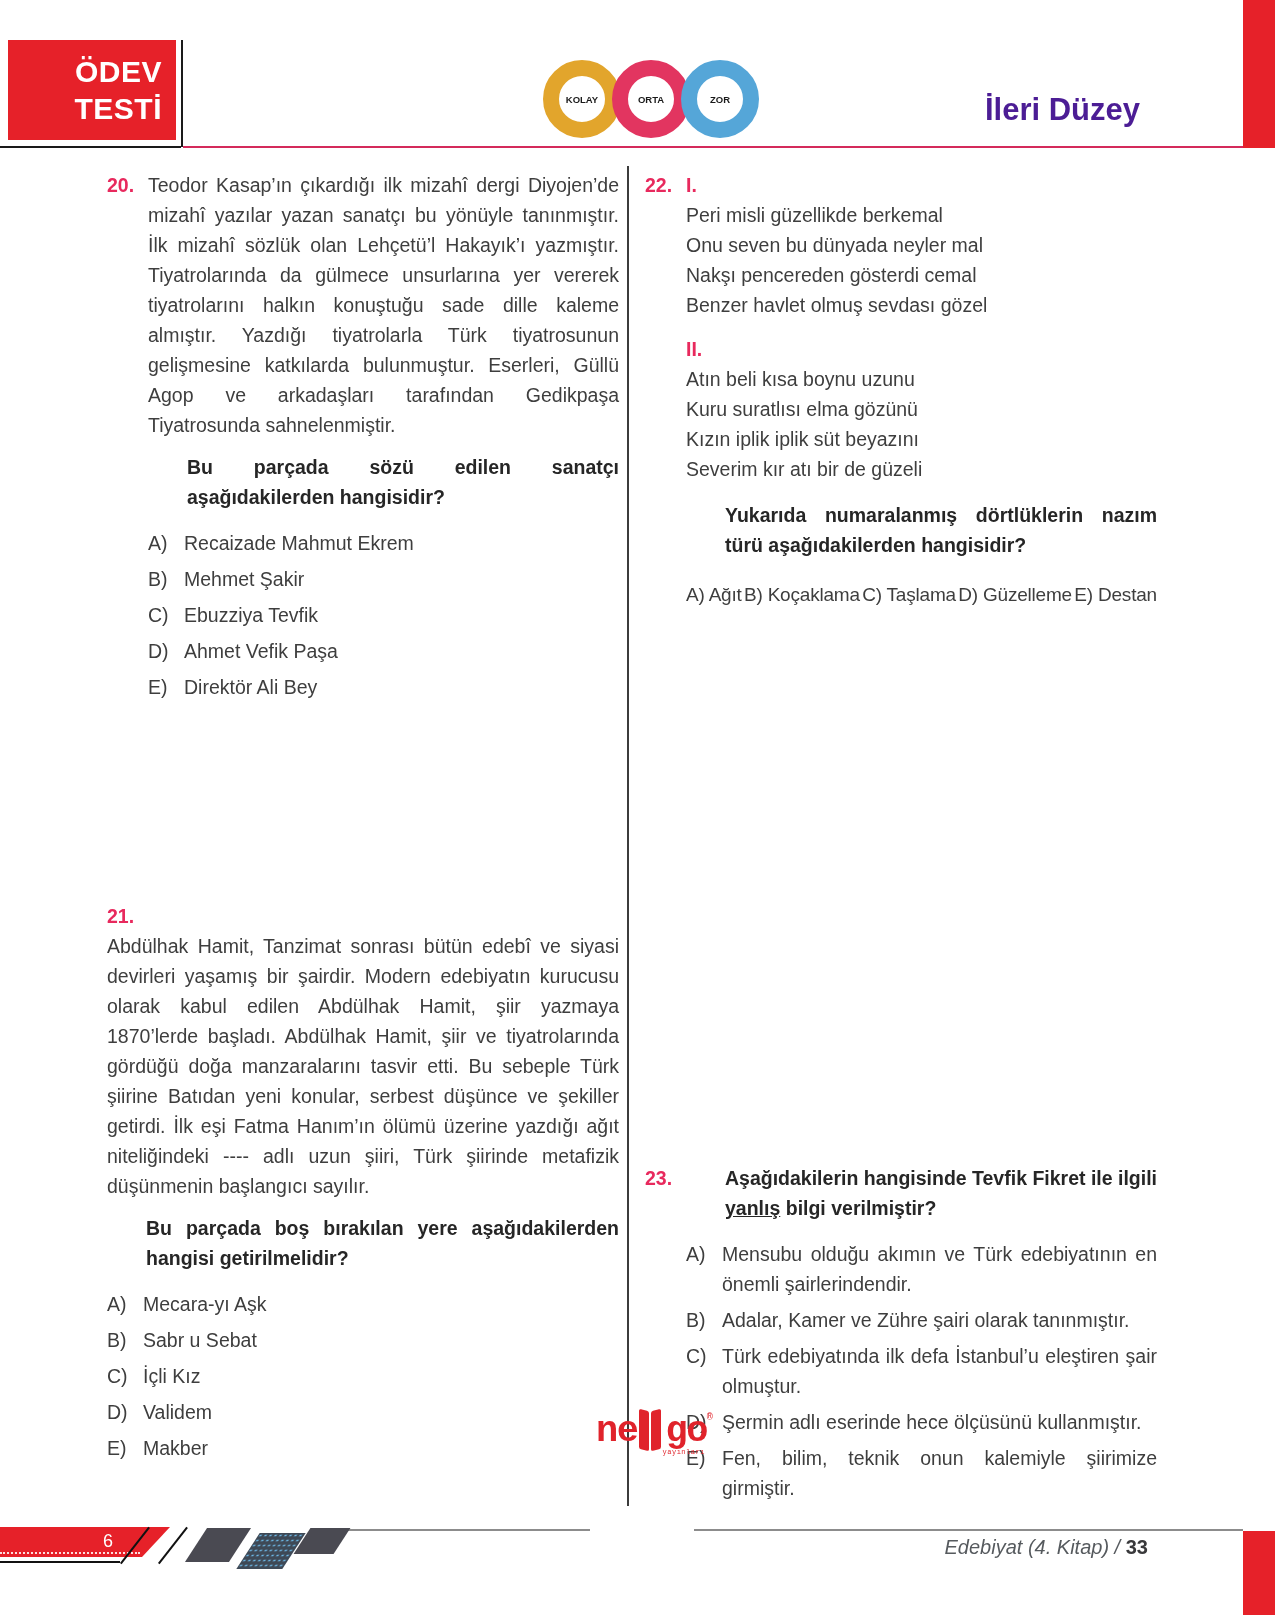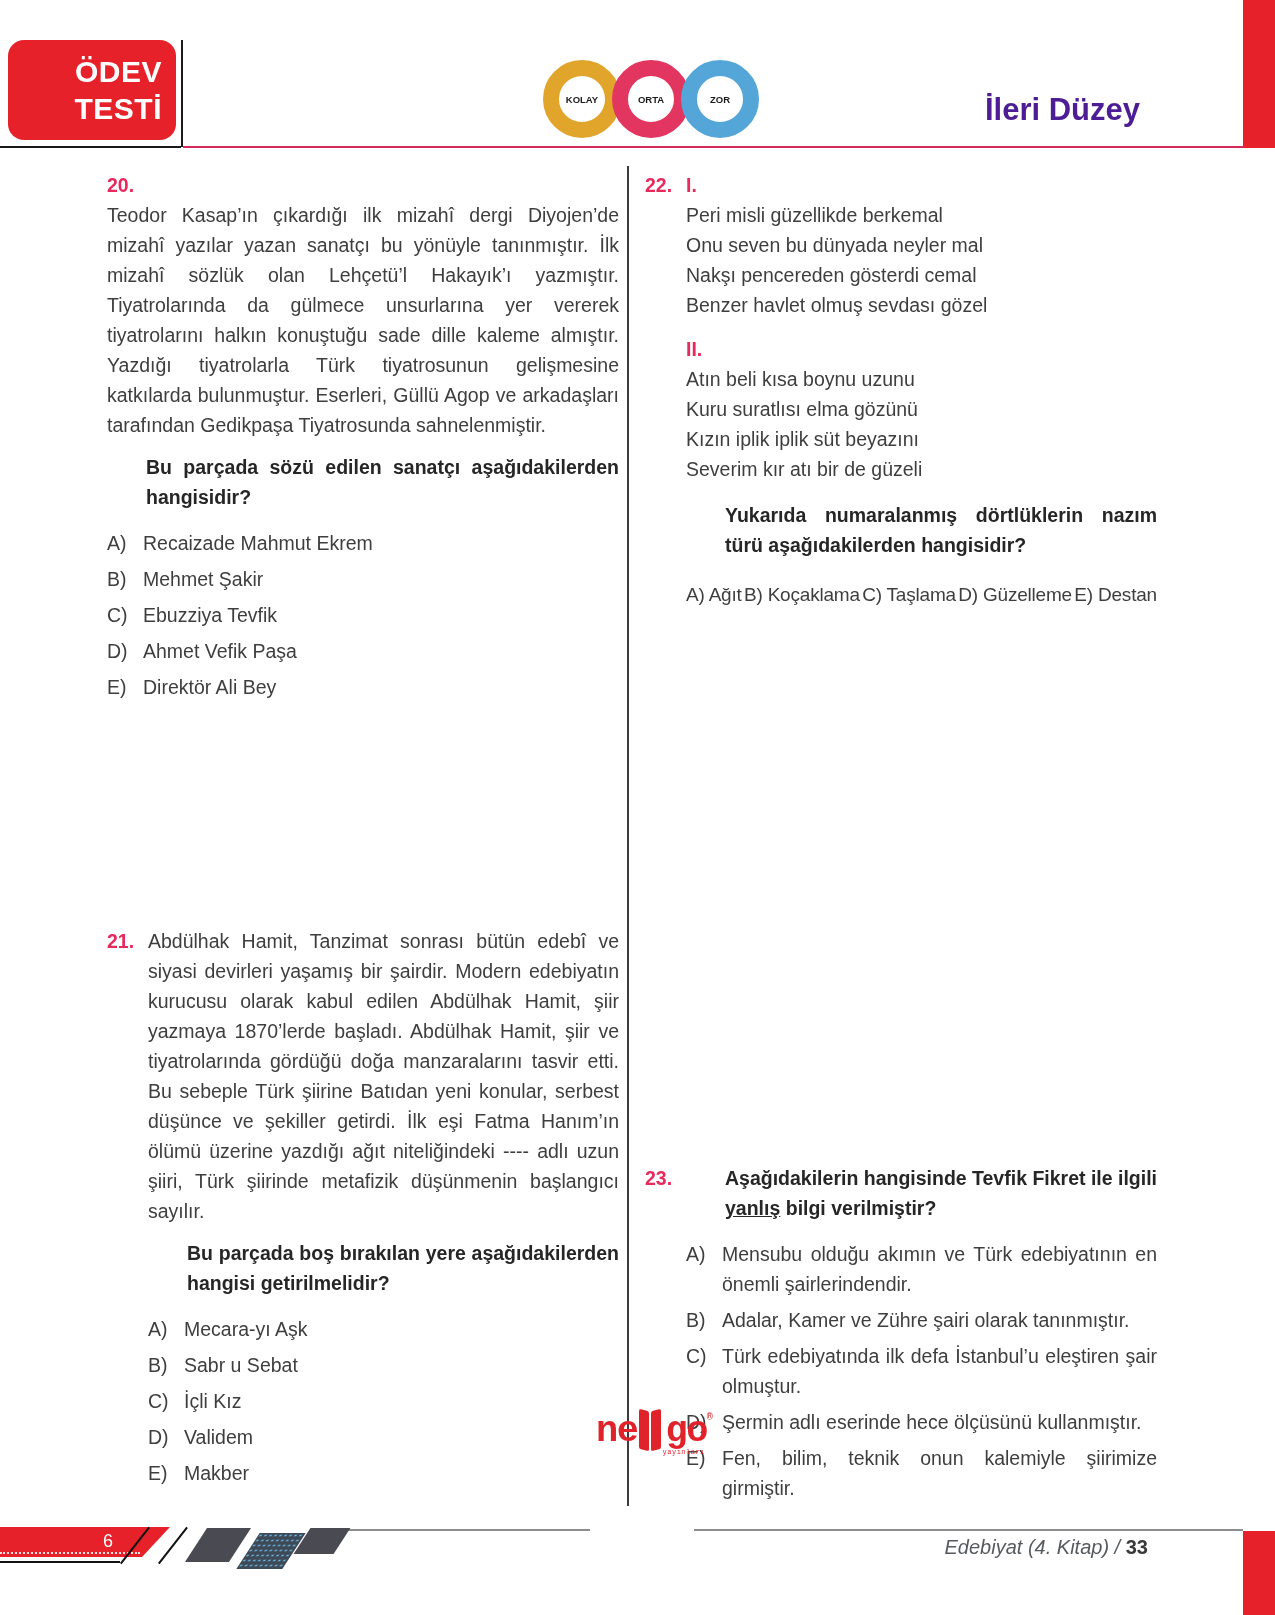--- a/index.html
+++ b/index.html
@@ -2,21 +2,21 @@
 <html><head>
 <meta charset="utf-8">
 <style>
   * { margin:0; padding:0; box-sizing:border-box; }
   body { background:#fff; font-family:"Liberation Sans", sans-serif; }
   .page { position:relative; width:1275px; height:1615px; background:#ffffff; overflow:hidden; }
 
   
   .hdr-redbox { position:absolute; left:8px; top:40px; width:168px; height:100px;
     background:#e62129; color:#fff; text-align:right; padding:13px 14px 0 0;
-    font-weight:bold; font-size:30px; line-height:37px; letter-spacing:.5px;border-radius:16px; }
+    font-weight:bold; font-size:30px; line-height:37px; letter-spacing:.5px; }
   .hdr-vline { position:absolute; left:181px; top:40px; width:2px; height:107px; background:#1a1a1a; }
   .hdr-blackline { position:absolute; left:0; top:146px; width:181px; height:2px; background:#1a1a1a; }
   .hdr-pinkline { position:absolute; left:183px; top:146px; width:1060px; height:2px; background:#d42a5b; }
   .hdr-redblock-top { position:absolute; left:1243px; top:0; width:32px; height:148px; background:#e62129; }
   .level { position:absolute; right:135px; top:92px; font-size:31px; font-weight:bold; color:#4c1d95; }
 
   .rings { position:absolute; left:543px; top:60px; display:flex; }
   .ring { width:78px; height:78px; border-radius:50%; background:#fff;
     display:flex; align-items:center; justify-content:center; }
   .ring span { font-size:9.5px; font-weight:bold; color:#1a1a1a; }
@@ -97,21 +97,21 @@
     </div>
     <div class="ring hard">
       <span>ZOR</span>
     </div>
   </div>
 
   <div class="level">İleri Düzey</div>
 
   <div class="col-divider"></div>
 
-  <div class="qblock" style="left:107px; top:170px;flex-direction:column;">
+  <div class="qblock" style="left:107px; top:170px;">
     <div class="qnum">20.</div>
     <div class="qbody">
       <div class="qpara">Teodor Kasap’ın çıkardığı ilk mizahî dergi Diyojen’de mizahî yazılar yazan sanatçı bu yönüyle tanınmıştır. İlk mizahî sözlük olan Lehçetü’l Hakayık’ı yazmıştır. Tiyatrolarında da gülmece unsurlarına yer vererek tiyatrolarını halkın konuştuğu sade dille kaleme almıştır. Yazdığı tiyatrolarla Türk tiyatrosunun gelişmesine katkılarda bulunmuştur. Eserleri, Güllü Agop ve arkadaşları tarafından Gedikpaşa Tiyatrosunda sahnelenmiştir.</div>
       <div class="qbold">Bu parçada sözü edilen sanatçı aşağıdakilerden hangisidir?</div>
       <div class="opts">
         <div class="opt">
           <span class="opt-label">A)</span>
           <span class="opt-text">Recaizade Mahmut Ekrem</span>
         </div>
         <div class="opt">
@@ -127,21 +127,21 @@
           <span class="opt-text">Ahmet Vefik Paşa</span>
         </div>
         <div class="opt">
           <span class="opt-label">E)</span>
           <span class="opt-text">Direktör Ali Bey</span>
         </div>
       </div>
     </div>
   </div>
 
-  <div class="qblock" style="left:107px; top:926px;">
+  <div class="qblock" style="left:107px; top:901px;flex-direction:column;">
     <div class="qnum">21.</div>
     <div class="qbody">
       <div class="qpara">Abdülhak Hamit, Tanzimat sonrası bütün edebî ve siyasi devirleri yaşamış bir şairdir. Modern edebiyatın kurucusu olarak kabul edilen Abdülhak Hamit, şiir yazmaya 1870’lerde başladı. Abdülhak Hamit, şiir ve tiyatrolarında gördüğü doğa manzaralarını tasvir etti. Bu sebeple Türk şiirine Batıdan yeni konular, serbest düşünce ve şekiller getirdi. İlk eşi Fatma Hanım’ın ölümü üzerine yazdığı ağıt niteliğindeki ---- adlı uzun şiiri, Türk şiirinde metafizik düşünmenin başlangıcı sayılır.</div>
       <div class="qbold">Bu parçada boş bırakılan yere aşağıdakilerden hangisi getirilmelidir?</div>
       <div class="opts">
         <div class="opt">
           <span class="opt-label">A)</span>
           <span class="opt-text">Mecara-yı Aşk</span>
         </div>
         <div class="opt">

